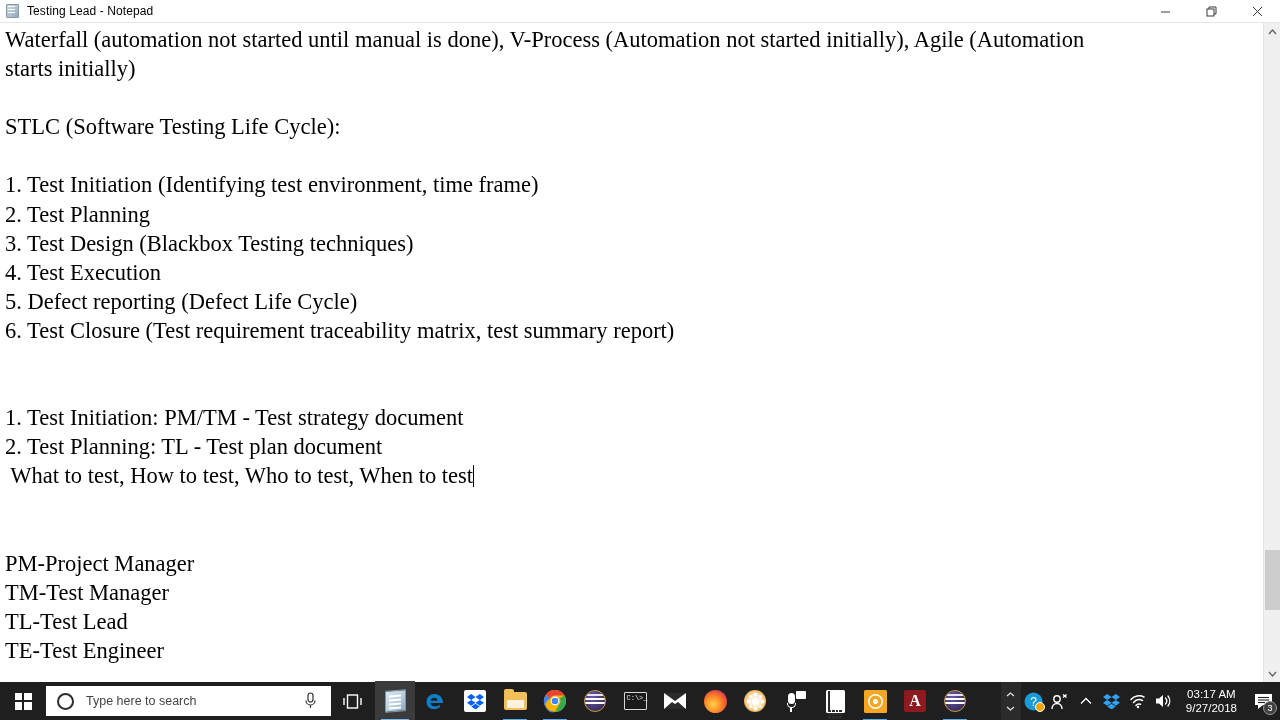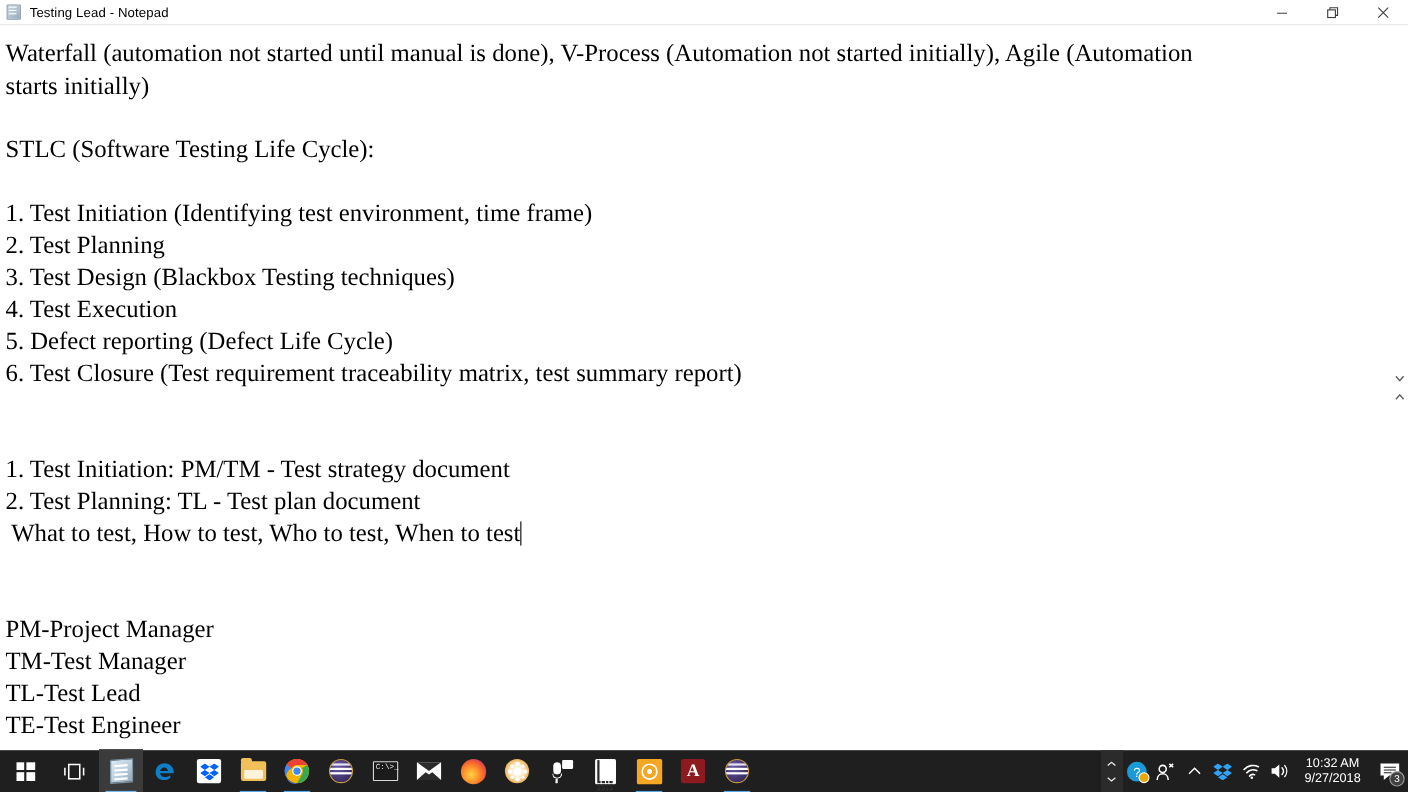--- a/index.html
+++ b/index.html
@@ -96,21 +96,20 @@
   }
   .menu-item u { text-decoration: underline; }
 
   .editor-wrap {
     flex: 1 1 auto;
     display: flex;
     position: relative;
     border-top: 1px solid #e6e6e6;
     overflow: hidden;
     background: #ffffff;
-    align-items: center;
   }
 
   .textarea {
     flex: 1 1 auto;
     position: relative;
     overflow: hidden;
     padding: 2px 0 0 5px;
     font-family: "Liberation Serif", "DejaVu Serif", serif;
     font-size: 22.5px;
     line-height: 29.1px;
@@ -463,20 +462,31 @@
 
     <div class="start-btn">
       <span class="win-logo">
           <i></i>
           <i></i>
           <i></i>
           <i></i>
         </span>
     </div>
 
+    <div class="searchbox">
+      <span class="search-circle"></span>
+      <span class="search-ph">Type here to search</span>
+      <span class="mic-icon">
+        <svg width="13" height="18" viewBox="0 0 13 18">
+          <rect x="4" y="1" width="5" height="9" rx="2.5" fill="none" stroke="currentColor" stroke-width="1.2"></rect>
+          <path d="M2 8.5a4.5 4.5 0 0 0 9 0" fill="none" stroke="currentColor" stroke-width="1.2"></path>
+          <line x1="6.5" y1="13" x2="6.5" y2="16" stroke="currentColor" stroke-width="1.2"></line>
+        </svg>
+      </span>
+    </div>
 
     <div class="taskview">
       <svg width="21" height="17" viewBox="0 0 21 17">
         <rect x="4.5" y="2" width="10" height="13" fill="none" stroke="#ffffff" stroke-width="1.4"></rect>
         <line x1="1" y1="5" x2="1" y2="12" stroke="#ffffff" stroke-width="1.4"></line>
         <line x1="18" y1="5" x2="18" y2="12" stroke="#ffffff" stroke-width="1.4"></line>
       </svg>
     </div>
 
     <div class="tb-icons">
@@ -635,21 +645,21 @@
       </div>
 
       <div class="tray-item">
         <svg width="19" height="16" viewBox="0 0 19 16">
           <path d="M2 5.5h3L9 2v12L5 10.5H2z" fill="#ffffff"></path>
           <path d="M11.5 5a4.5 4.5 0 0 1 0 6M14 3a8 8 0 0 1 0 10" fill="none" stroke="#ffffff" stroke-width="1.3" stroke-linecap="round"></path>
         </svg>
       </div>
 
       <div class="clock">
-        <span>10:32 AM</span>
+        <span>03:17 AM</span>
         <span>9/27/2018</span>
       </div>
 
       <div class="action-center">
         <svg width="19" height="17" viewBox="0 0 19 17">
           <path d="M1 1h17v11h-9l-5 4v-4H1z" fill="#ffffff"></path>
           <g stroke="#1f1f1f" stroke-width="1.1">
             <line x1="4" y1="4.5" x2="15" y2="4.5"></line>
             <line x1="4" y1="7" x2="15" y2="7"></line>
             <line x1="4" y1="9.5" x2="11" y2="9.5"></line>

